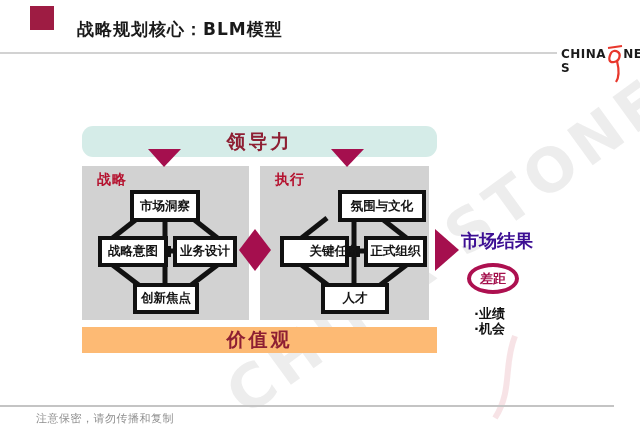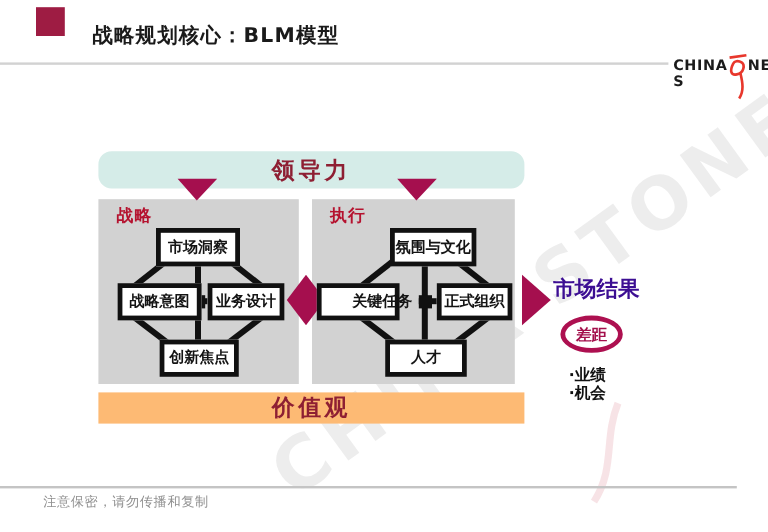--- a/index.html
+++ b/index.html
@@ -103,22 +103,22 @@
     <line x1="381" y1="218" x2="409" y2="240" stroke="#111" stroke-width="5"></line>
     <line x1="299" y1="263" x2="329" y2="286" stroke="#111" stroke-width="5"></line>
     <line x1="409" y1="263" x2="379" y2="286" stroke="#111" stroke-width="5"></line>
   </svg>
 
   <div class="box" style="left:130px;top:190px;width:70px;height:32px;">市场洞察</div>
   <div class="box" style="left:98px;top:236px;width:70px;height:31px;">战略意图</div>
   <div class="box" style="left:173px;top:236px;width:64px;height:31px;">业务设计</div>
   <div class="box" style="left:133px;top:283px;width:66px;height:31px;">创新焦点</div>
 
-  <div class="box" style="left:325px;top:190px;width:72px;height:32px;">氛围与文化</div>
-  <div class="box" style="left:264px;top:236px;width:69px;height:31px;padding-left:40px;">关键任务</div>
+  <div class="box" style="left:338px;top:190px;width:88px;height:32px;">氛围与文化</div>
+  <div class="box" style="left:280px;top:236px;width:69px;height:31px;padding-left:40px;">关键任务</div>
   <div class="box" style="left:364px;top:236px;width:63px;height:31px;">正式组织</div>
   <div class="box" style="left:321px;top:283px;width:68px;height:31px;">人才</div>
 
   <div class="values-bar">价值观</div>
 
   <div class="results-title">市场结果</div>
   <div class="gap-ellipse">差距</div>
   <div class="result-bullets">
     <div>·业绩</div>
     <div>·机会</div>

